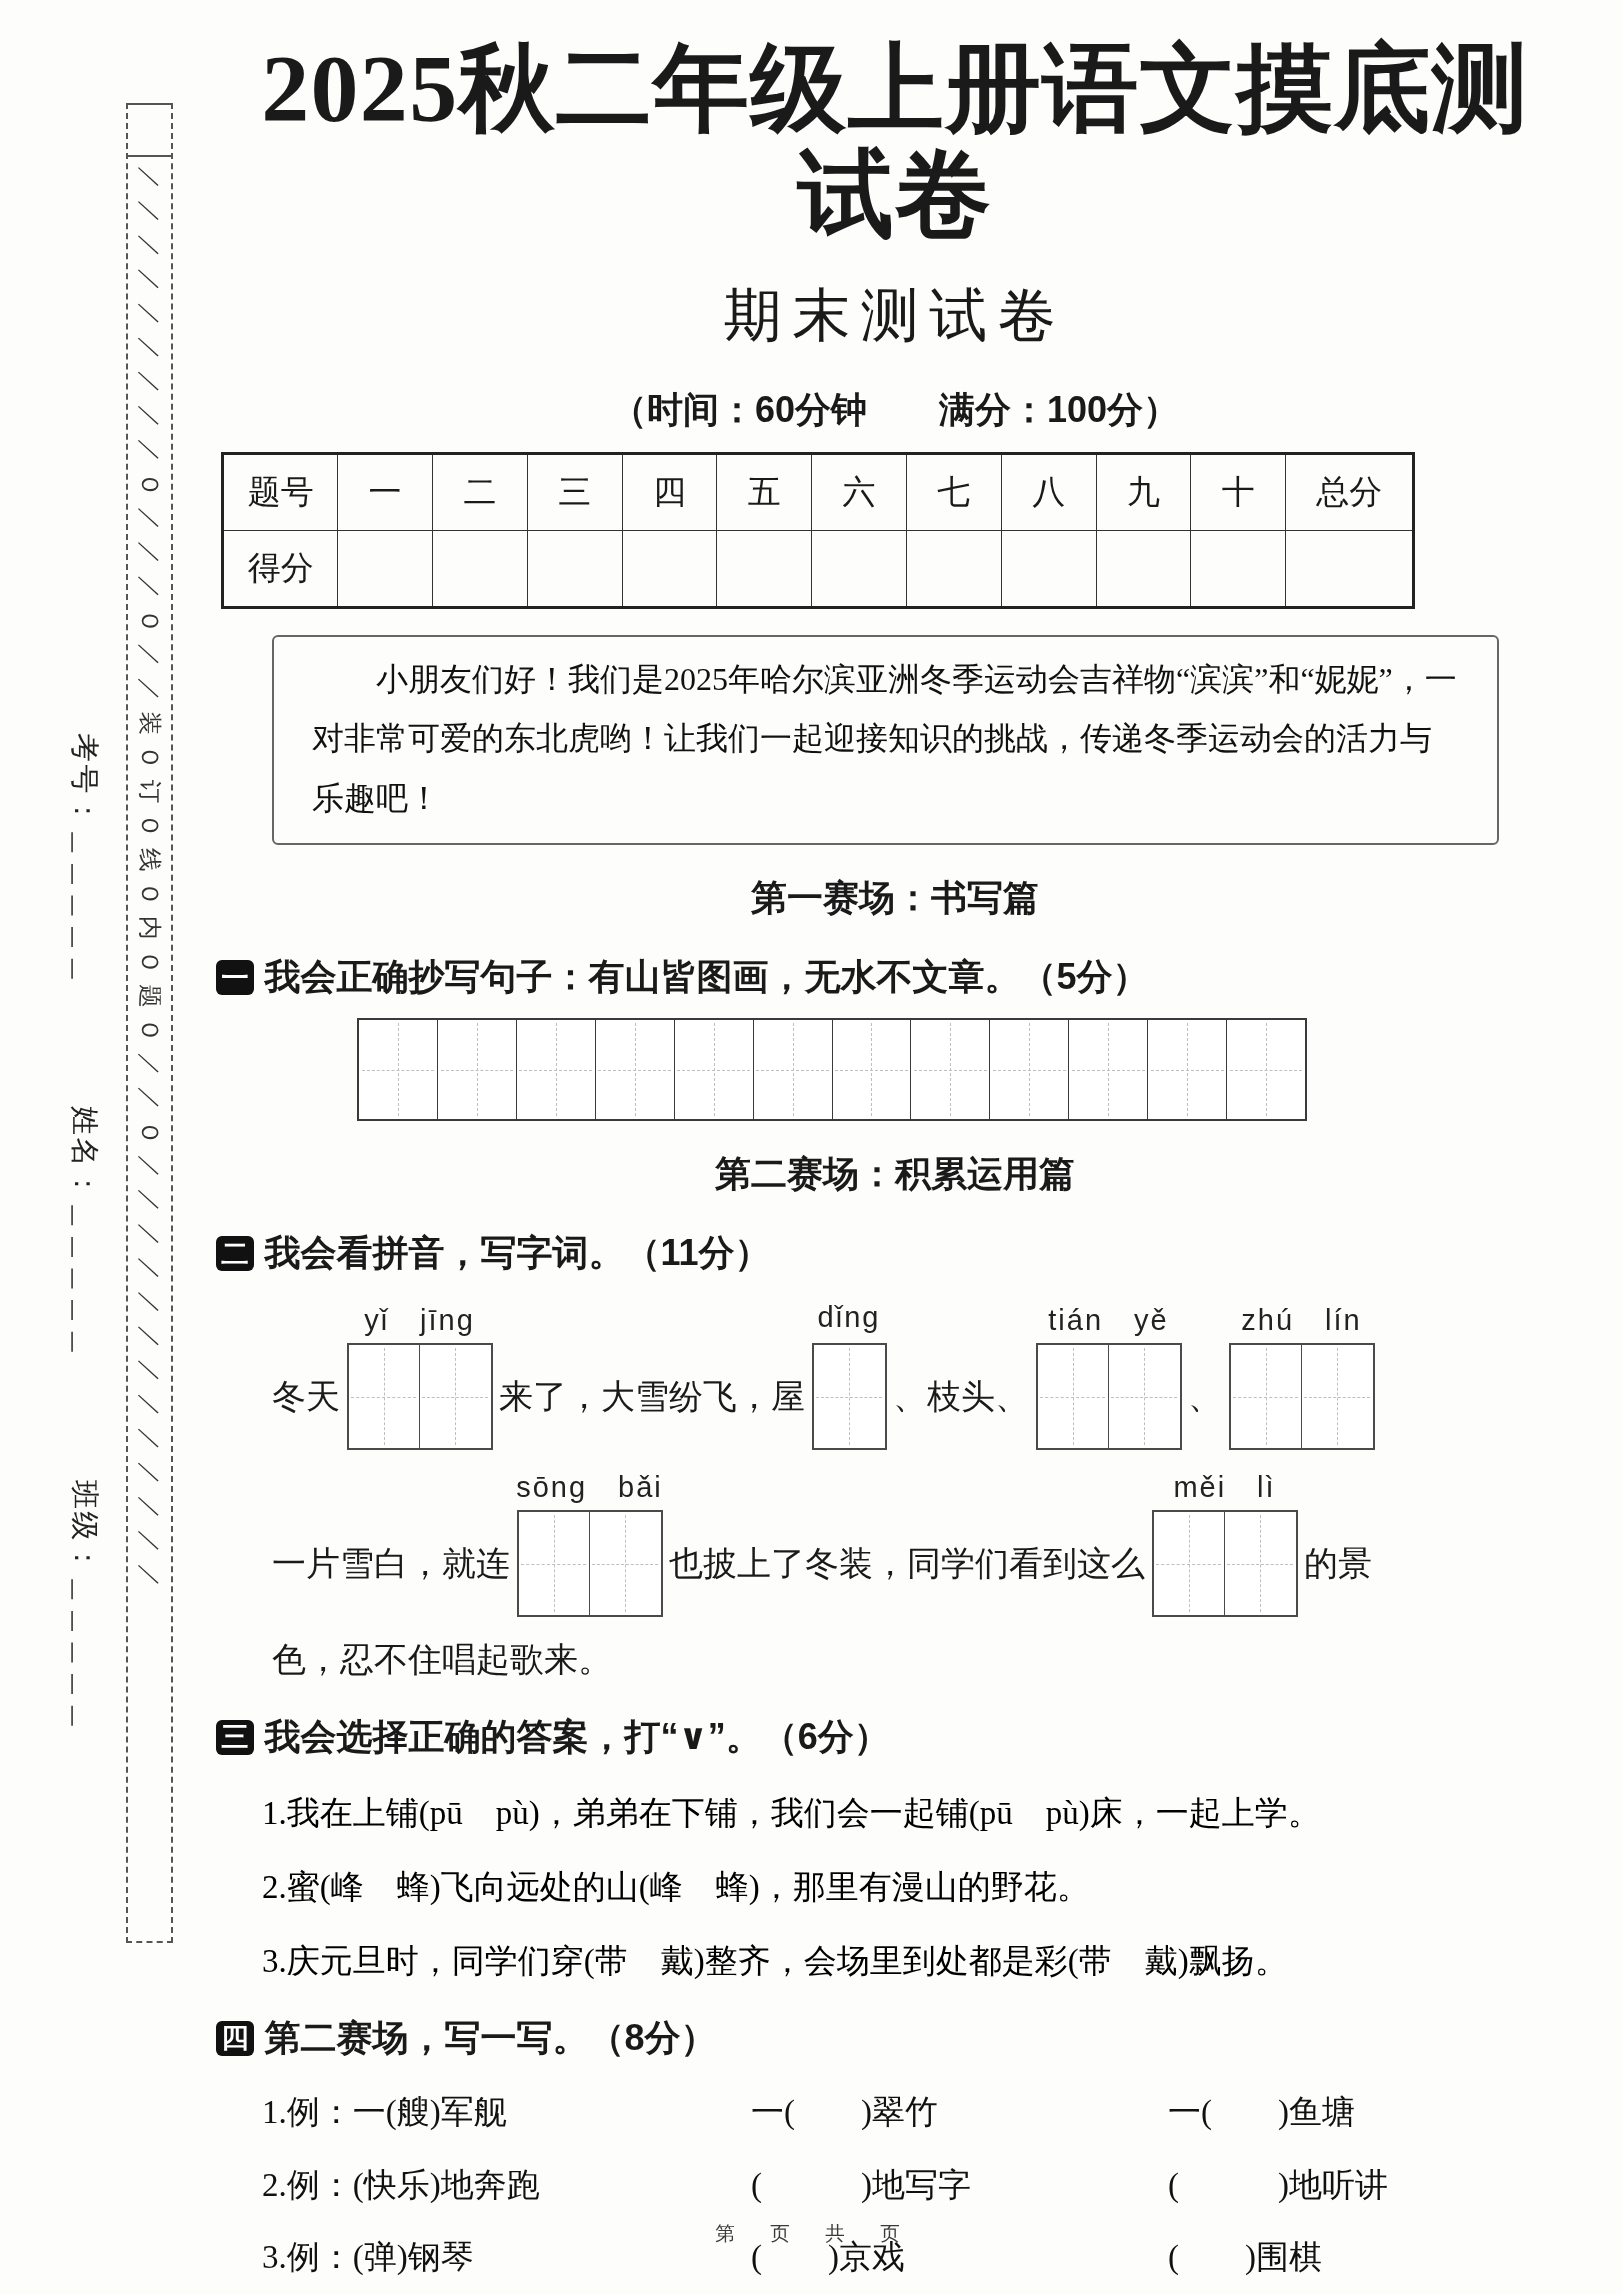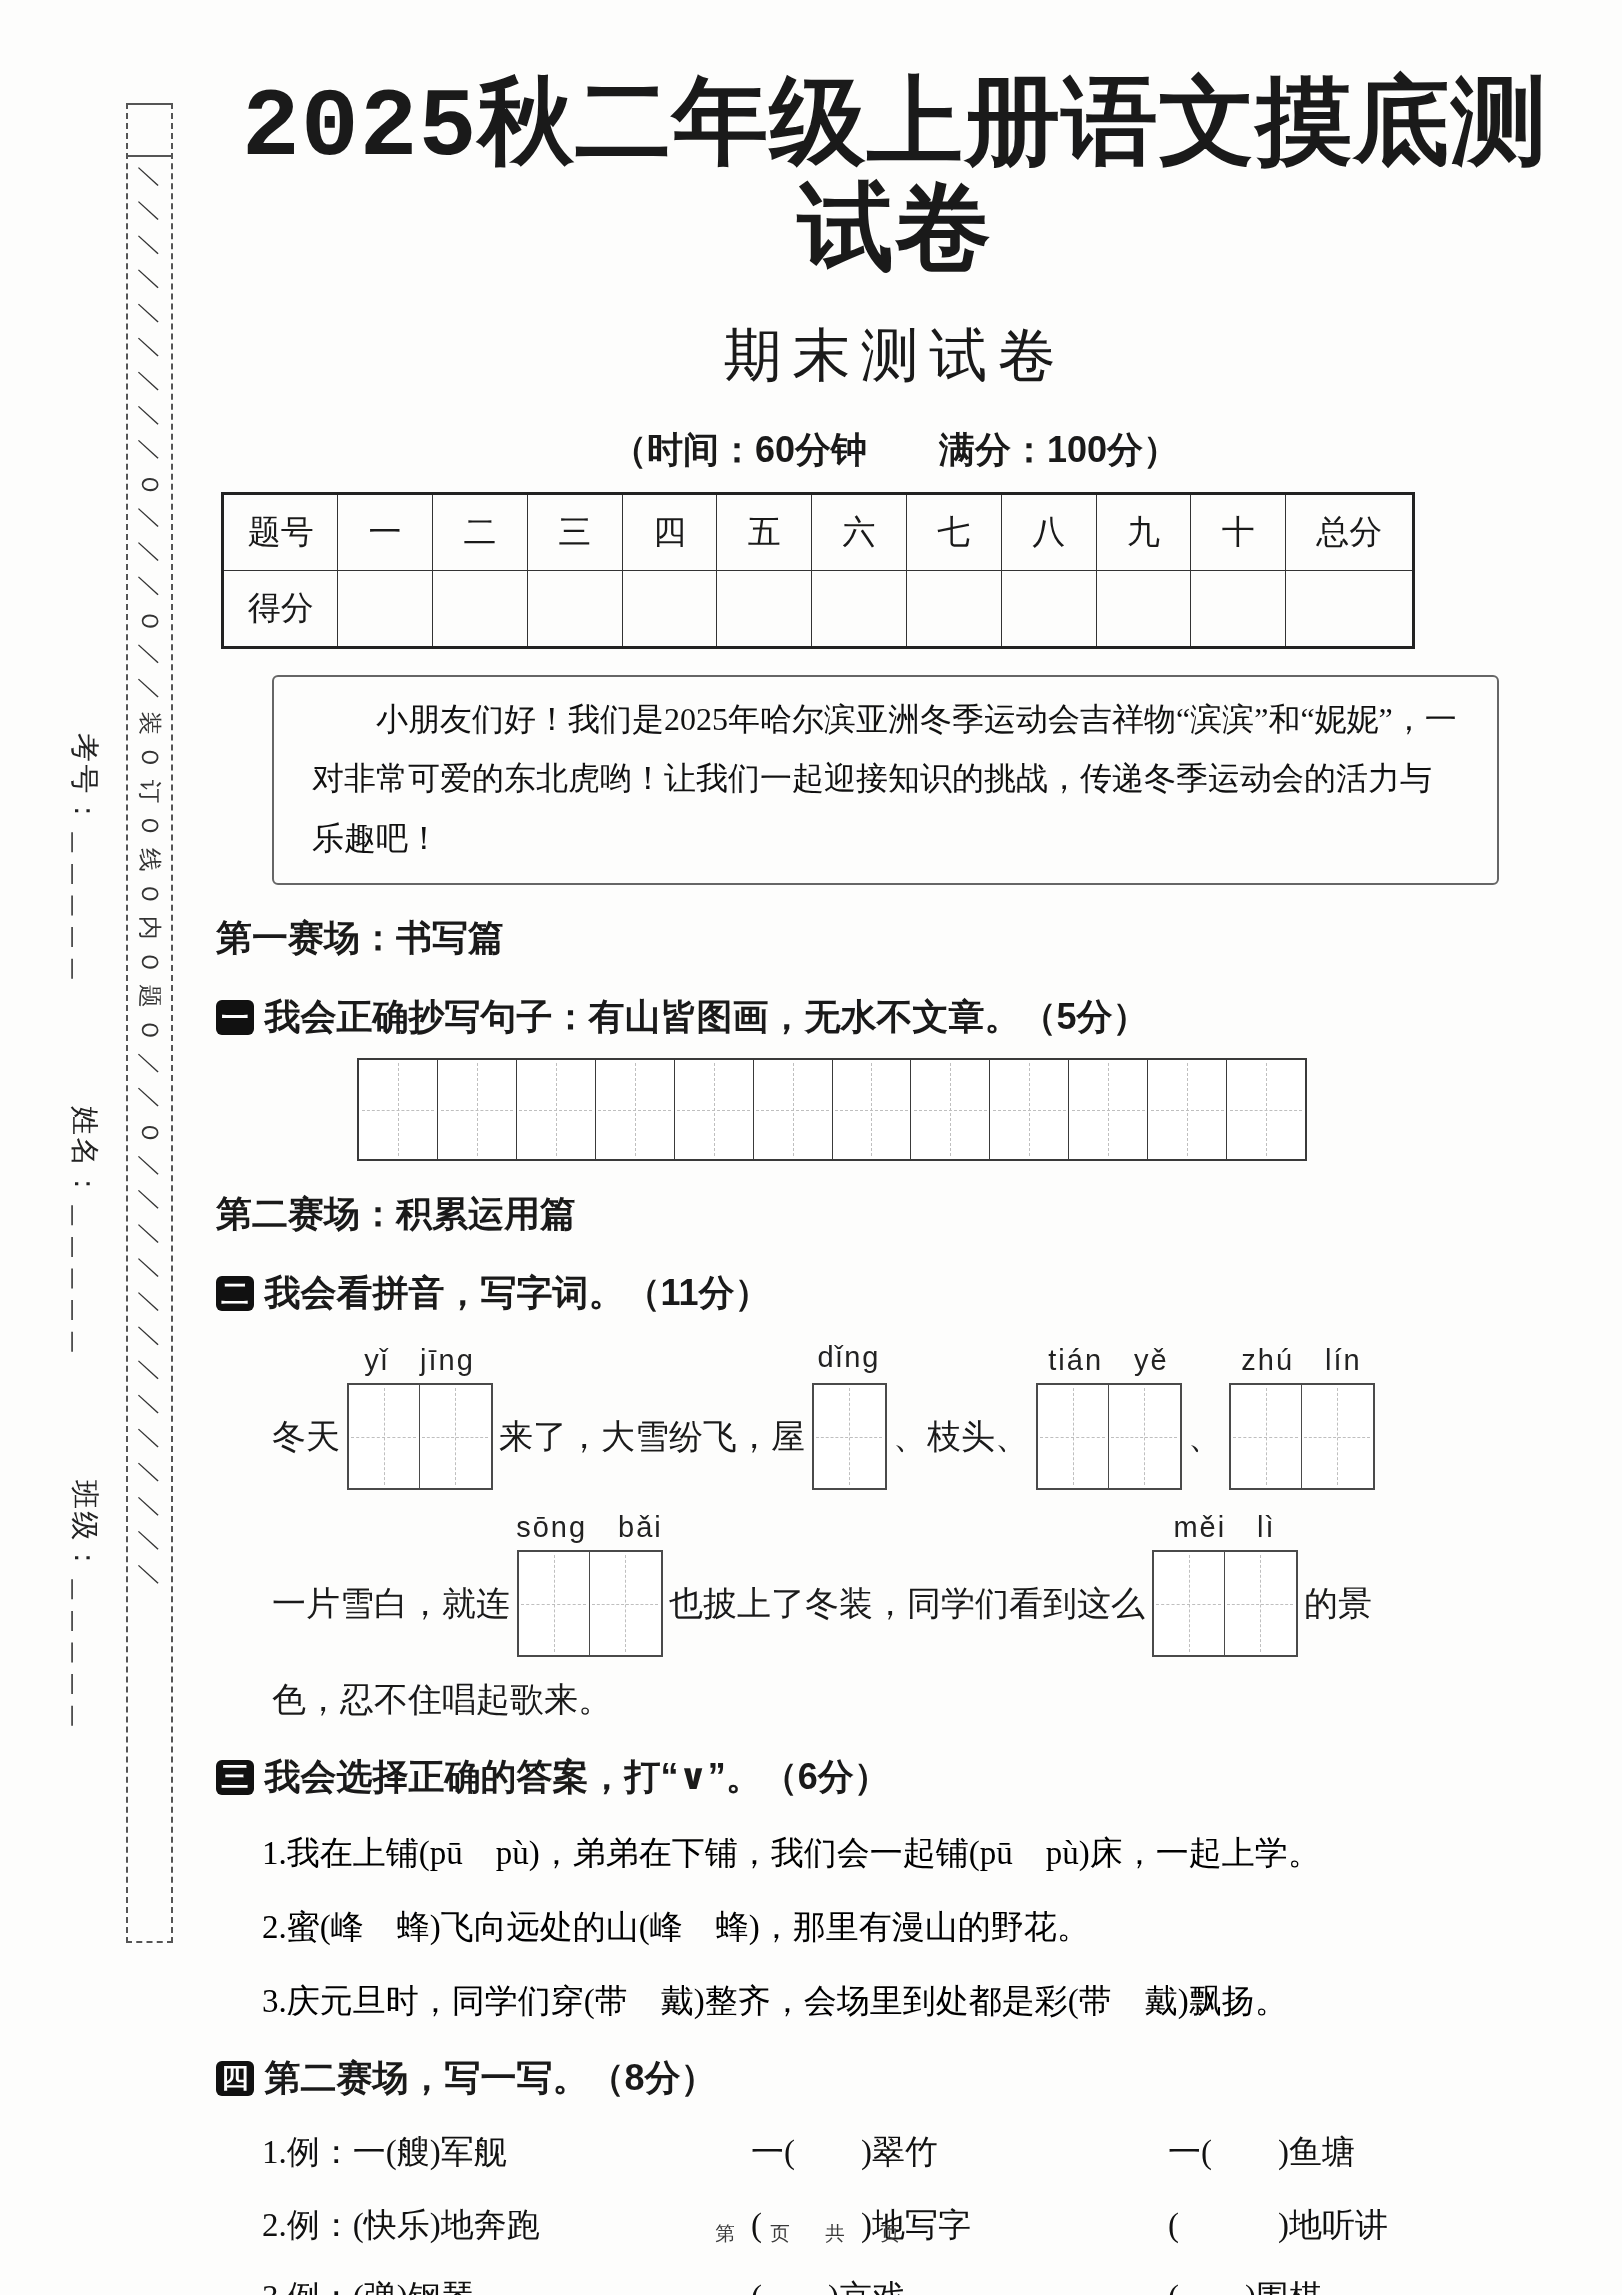--- a/index.html
+++ b/index.html
@@ -12,37 +12,37 @@
   .seal-strip{position:absolute;left:126px;top:103px;width:47px;height:1840px;box-sizing:border-box;
         border-left:2px dashed #555;border-right:2px dashed #555;border-bottom:2px dashed #555;
         display:flex;flex-direction:column;align-items:center;}
   .seal-cap{width:100%;height:54px;box-sizing:border-box;border-top:2px solid #555;border-bottom:2px solid #555;}
   .seal-text{flex:1;writing-mode:vertical-rl;text-orientation:sideways;font-size:23.6px;color:#333;
         letter-spacing:10.5px;padding-top:9.2px;font-family:"Liberation Sans","DejaVu Sans",sans-serif;}
 
   
   .content{position:absolute;left:216px;top:0;width:1358px;}
 
-  .title1{margin-top:76px;text-align:center;font-size:96px;font-weight:900;line-height:1.1;
-        font-family:Liberation Mono, monospace;letter-spacing:1.3px;}
+  .title1{margin-top:36px;text-align:center;font-size:96px;font-weight:900;line-height:1.1;
+        font-family:Liberation Serif, serif;letter-spacing:1.3px;}
   .title2{margin-top:30px;text-align:center;font-size:58px;font-weight:400;letter-spacing:10.5px;}
   .subtitle{margin-top:31px;text-align:center;font-size:36px;font-weight:700;
         font-family:"Liberation Sans","DejaVu Sans",sans-serif;}
 
   table.score{margin-top:17px;margin-left:5.2px;width:1194px;border-collapse:collapse;table-layout:fixed;
         font-family:"Liberation Sans","DejaVu Sans",sans-serif;}
   table.score td{border:1.3px solid #333;height:73px;text-align:center;font-size:33px;font-weight:500;}
   table.score{border:3.3px solid #222;}
   table.score td.first{width:111px;}
   table.score td.last{width:124px;}
 
   .intro-box{margin:26px 75px 0 56px;border:2px solid #666;border-radius:6px;
         padding:13px 38px 15.7px 38px;font-size:32px;line-height:1.85;text-indent:2em;color:#111;}
 
-  .section-title{margin-top:29px;font-size:36px;font-weight:700;
+  .section-title{margin-top:29px;text-align:center;font-size:36px;font-weight:700;
         font-family:"Liberation Sans","DejaVu Sans",sans-serif;}
 
   .q-header{display:flex;align-items:center;margin-top:30px;font-size:36px;font-weight:700;
         font-family:"Liberation Sans","DejaVu Sans",sans-serif;}
   .qbadge{display:inline-flex;align-items:center;justify-content:center;flex:0 0 auto;
         width:38px;height:35px;margin-right:10.5px;background:#111;color:#fff;border-radius:5.9px;
         font-size:27.5px;font-weight:700;}
 
   
   .tz-cell{position:relative;background:#fff;box-sizing:border-box;}

